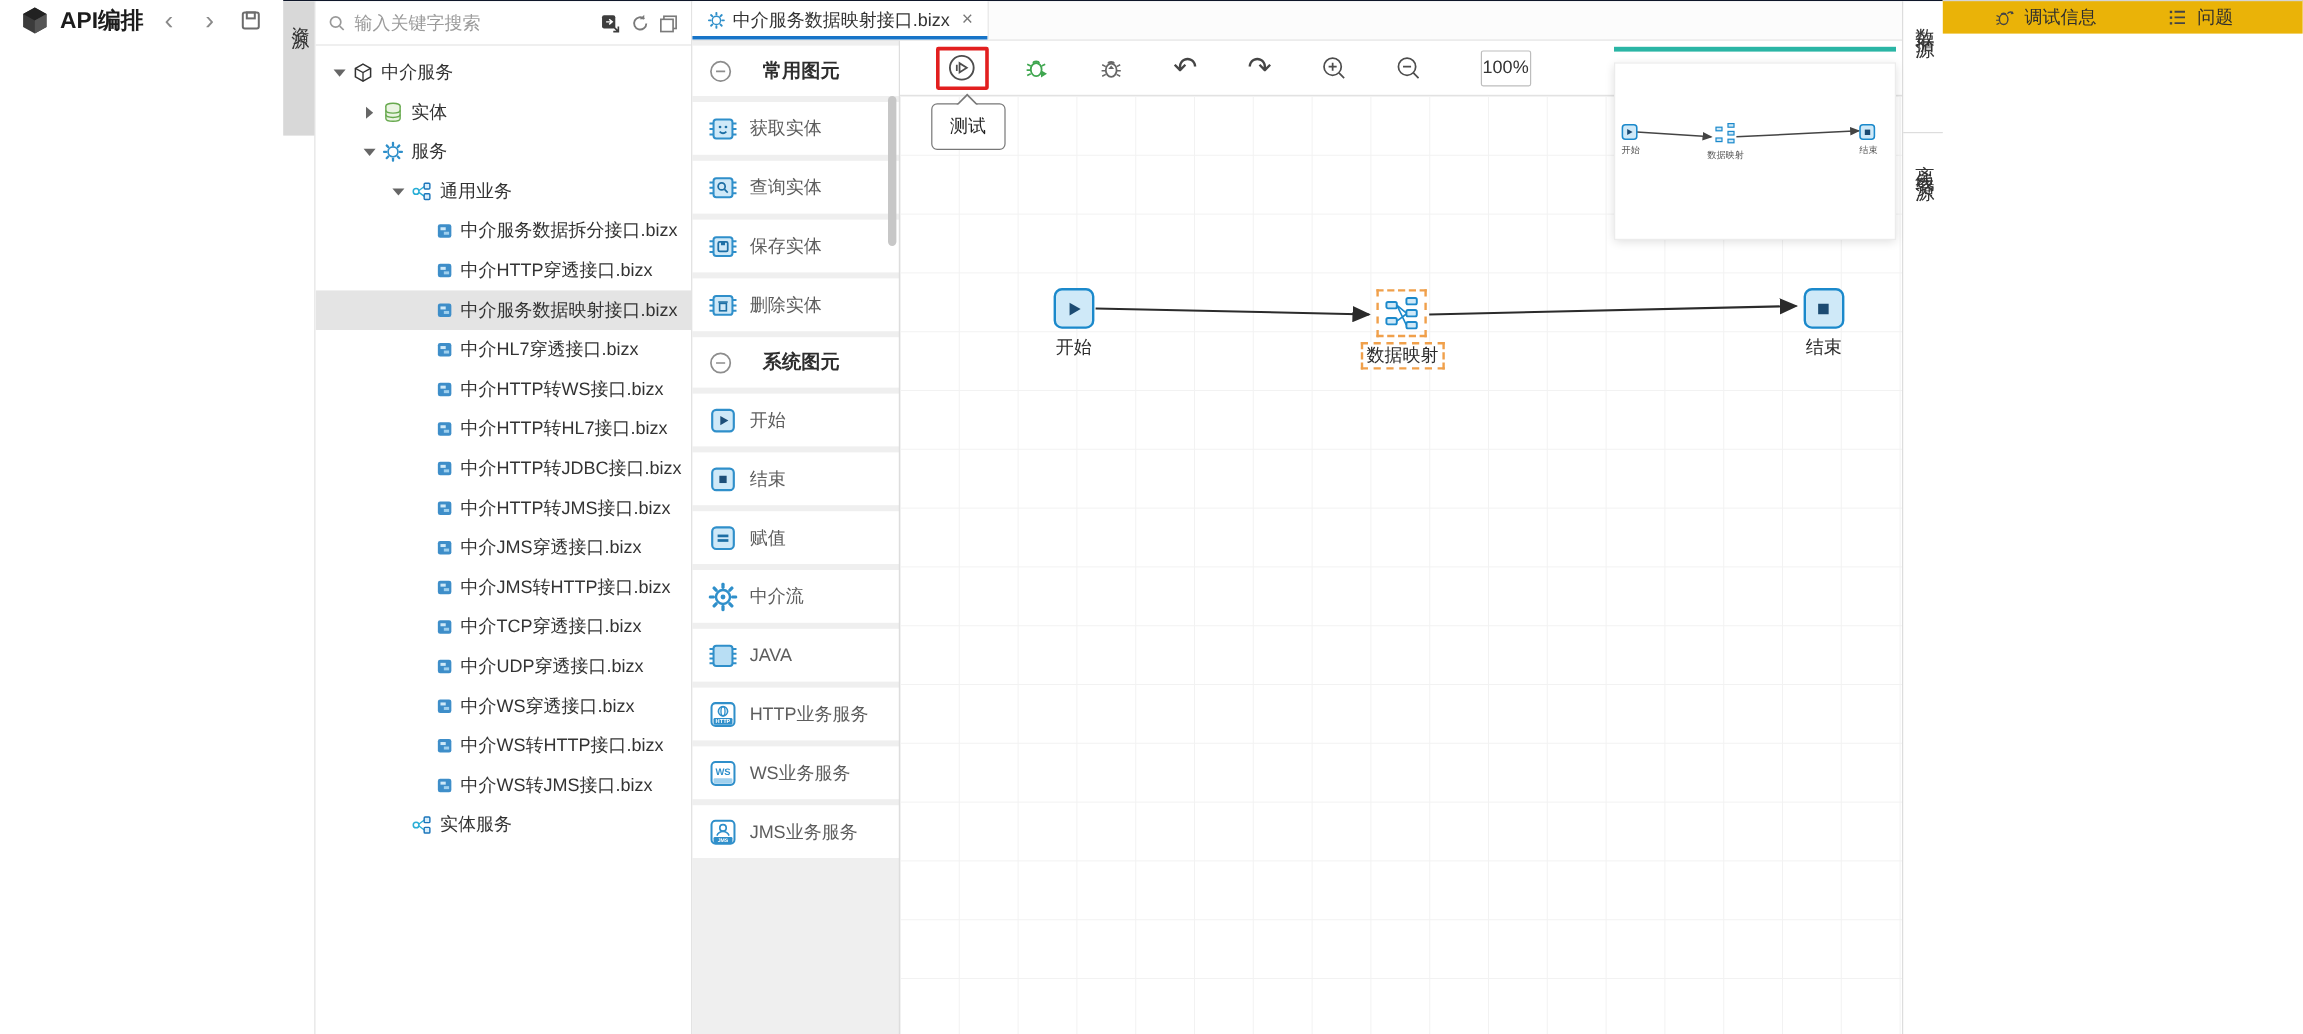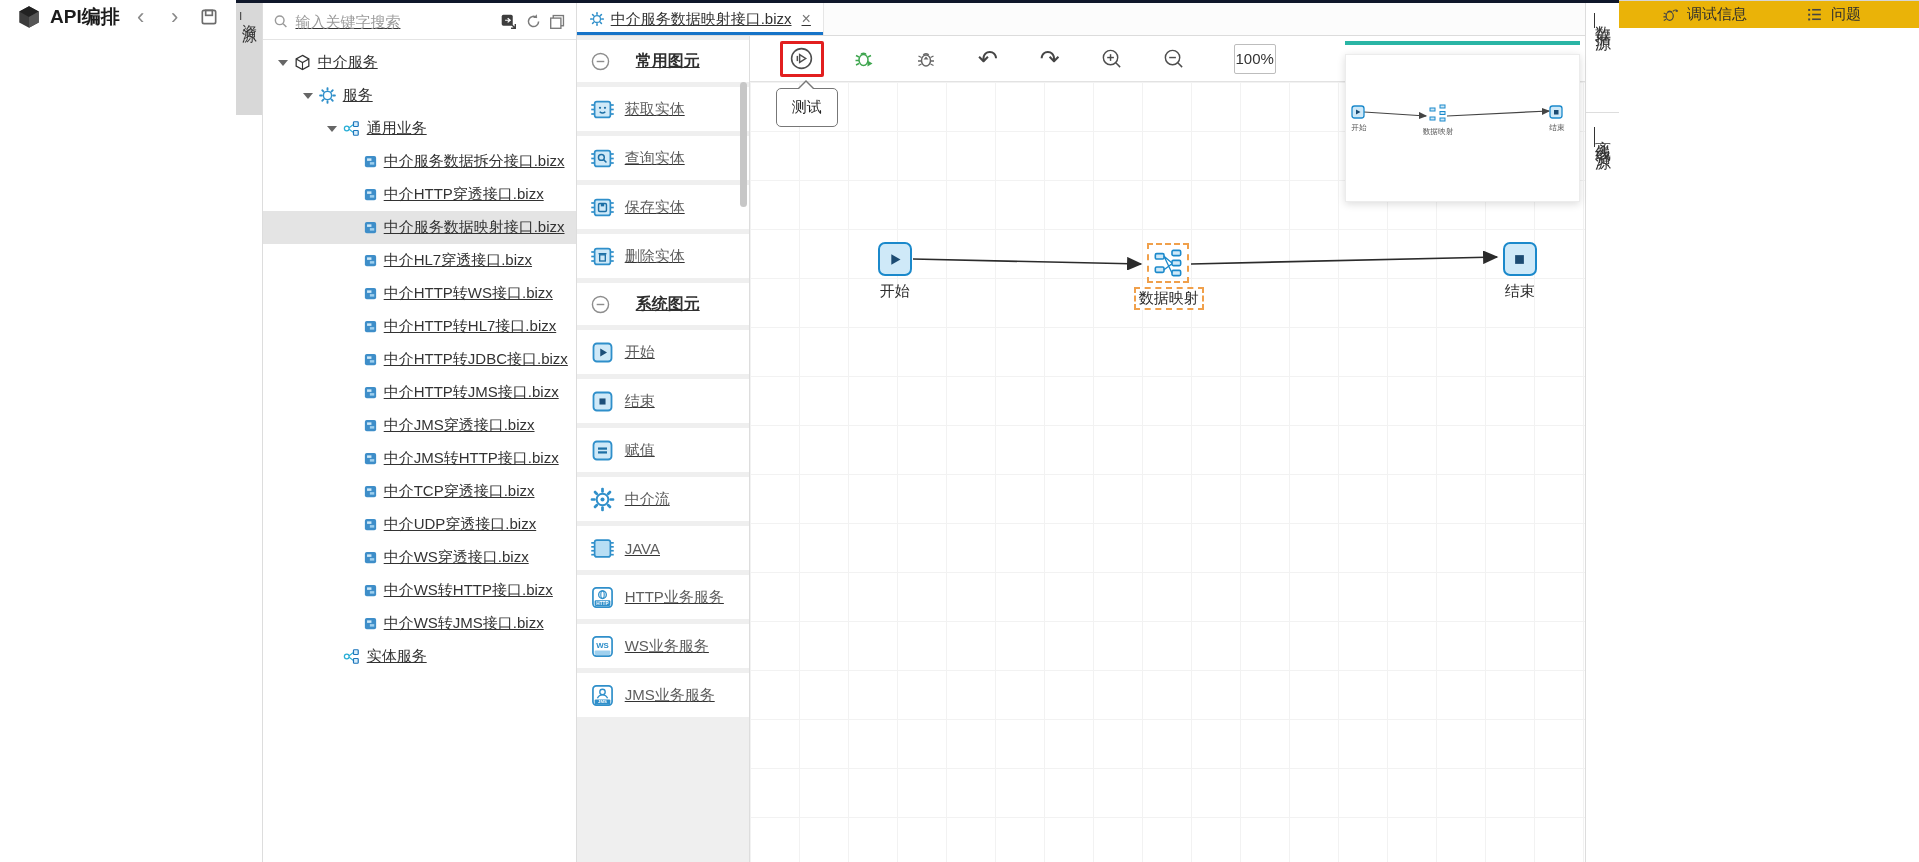--- a/index.html
+++ b/index.html
@@ -9,21 +9,21 @@
 
   
   .titlebar { height:34px; display:flex; align-items:center; padding:0 14px 0 16px; background:#fff; }
   .titlebar .logo { width:26px; height:26px; margin-right:8px; }
   .titlebar .title { font-size:19px; font-weight:bold; color:#1c1c1c; }
   .titlebar .spacer { flex:1; }
   .nav-ico { width:26px; height:26px; display:flex; align-items:center; justify-content:center;
     color:#8a8a8a; font-size:22px; margin-left:8px; cursor:pointer; }
 
   
-  .main { flex:1; display:flex; min-height:0; border-top:3px solid #0f172a;text-decoration:underline; }
+  .main { flex:1; display:flex; min-height:0; border-top:1px solid #0f172a; }
 
   .left-rail { width:27px; border-right:1px solid #ddd; background:#fff; }
   .rail-tab { width:100%; height:112px; background:#d8d8d8; display:flex; justify-content:center; padding-top:9px; }
   .vtext { writing-mode:vertical-rl; text-orientation:upright; font-size:15px; color:#333; letter-spacing:4px; }
 
   
   .sidebar { width:314px; border-right:1px solid #ddd; display:flex; flex-direction:column; background:#fff; }
   .searchrow { height:37px; border-bottom:1px solid #e4e4e4; display:flex; align-items:center; padding:0 8px 0 10px; }
   .searchrow input { flex:1; border:none; outline:none; font-size:15px; color:#333; margin-left:7px; background:transparent; }
   .searchrow input::placeholder { color:#9b9b9b; }
@@ -168,20 +168,31 @@
       <div class="tree">
         <div class="trow pad1">
           <span class="caret">
               <span class="caret-down"></span>
             </span>
           <svg class="ticon" viewBox="0 0 24 24">
             <path d="M12 3l8 4.5v9L12 21l-8-4.5v-9z" fill="none" stroke="#333" stroke-width="1.6"></path>
             <path d="M4 7.5l8 4.5 8-4.5M12 12v9" fill="none" stroke="#333" stroke-width="1.4"></path>
           </svg>
           <span>中介服务</span>
+        </div>
+        <div class="trow pad2">
+          <span class="caret">
+              <span class="caret-right"></span>
+            </span>
+          <svg class="ticon" viewBox="0 0 24 24">
+            <ellipse cx="12" cy="5.5" rx="7.5" ry="3" fill="#eaf4e2" stroke="#67a94e" stroke-width="1.5"></ellipse>
+            <path d="M4.5 5.5v13c0 1.7 3.4 3 7.5 3s7.5-1.3 7.5-3v-13" fill="#eaf4e2" stroke="#67a94e" stroke-width="1.5"></path>
+            <path d="M4.5 10c0 1.7 3.4 3 7.5 3s7.5-1.3 7.5-3M4.5 14.5c0 1.7 3.4 3 7.5 3s7.5-1.3 7.5-3" fill="none" stroke="#67a94e" stroke-width="1.5"></path>
+          </svg>
+          <span>实体</span>
         </div>
         <div class="trow pad2">
           <span class="caret">
               <span class="caret-down"></span>
             </span>
           <svg class="ticon" viewBox="0 0 24 24">
             <g fill="#2f8fca">
               <rect x="10.8" y="1.5" width="2.4" height="4.5" rx="1"></rect>
               <rect x="10.8" y="18" width="2.4" height="4.5" rx="1"></rect>
               <rect x="10.8" y="1.5" width="2.4" height="4.5" rx="1" transform="rotate(90 12 12)"></rect>

